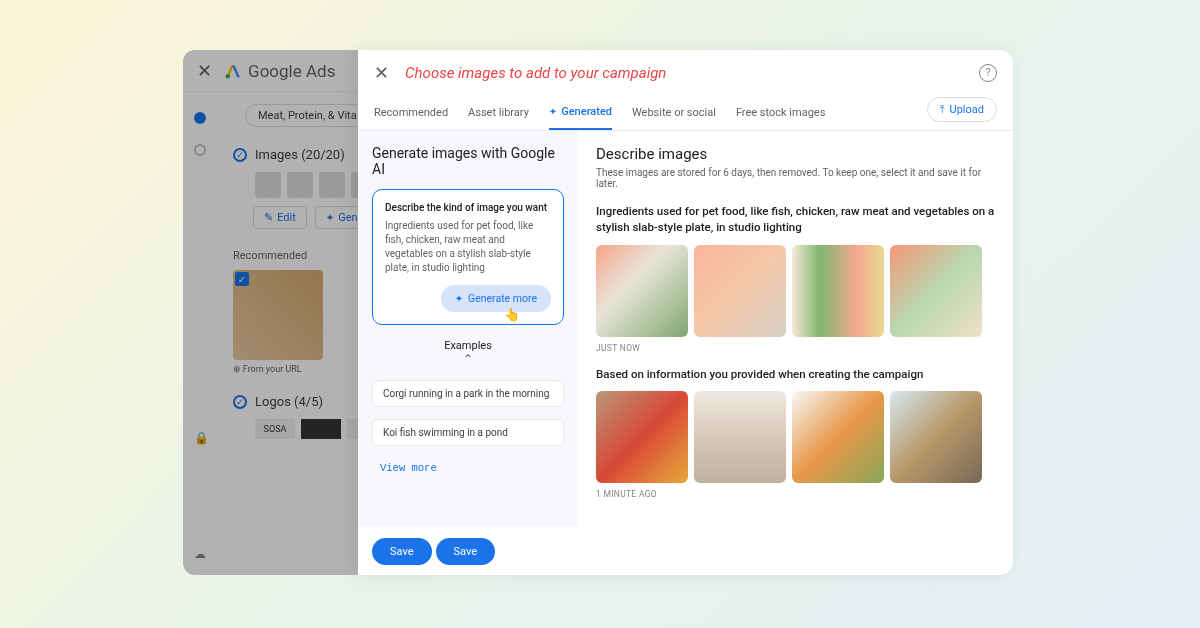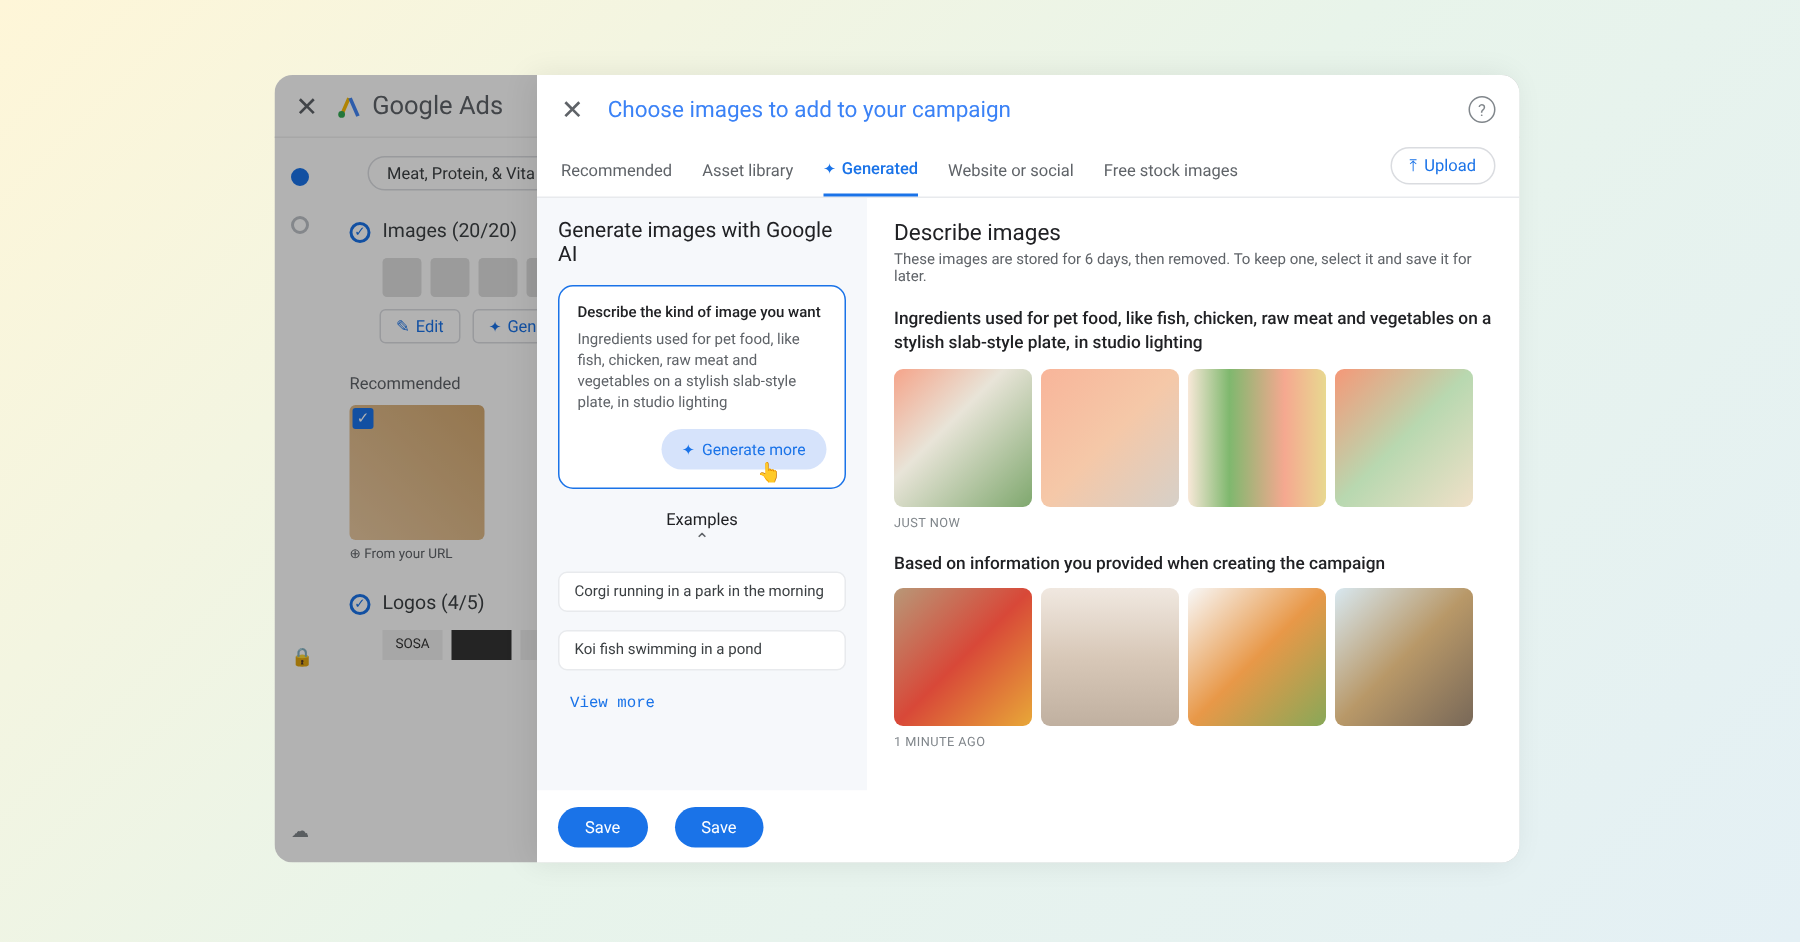--- a/index.html
+++ b/index.html
@@ -30,21 +30,21 @@
 .bg-sidebar { position: absolute; left: 0; top: 42px; bottom: 0; width: 34px; display: flex; flex-direction: column; align-items: center; padding-top: 20px; gap: 20px;}
 .bg-side-icon { width: 12px; height: 12px; border: 2px solid #1a73e8; border-radius: 50%; }
 .bg-side-icon.empty { border-color: #bdc1c6; }
 .bg-lock { font-size: 12px; color: #80868b; position:absolute; bottom: 130px; left: 11px;}
 .bg-cloud { font-size: 12px; color: #80868b; position:absolute; bottom: 14px; left: 11px; }
 
 
 .modal { position: absolute; left: 358px; top: 50px; width: 655px; height: 525px; background: #fff; border-radius: 0 12px 12px 0; box-shadow: -4px 0 20px rgba(0,0,0,0.08); display: flex; flex-direction: column; z-index: 10; }
 .modal-header { display: flex; align-items: center; padding: 12px 16px; gap: 16px; }
 .modal-close { font-size: 18px; color: #5f6368; cursor: pointer; }
-.modal-title { font-size: 15px; color: #3b82f6; flex: 1; }
+.modal-title { font-size: 15px; color: #ef4444; flex: 1; font-style: italic; }
 .modal-help { width: 18px; height: 18px; border: 1.5px solid #80868b; border-radius: 50%; display: flex; align-items: center; justify-content: center; font-size: 11px; color: #80868b; cursor: pointer; }
 
 .tabs { display: flex; align-items: center; padding: 0 16px; border-bottom: 1px solid #e8eaed; gap: 20px; font-size: 11px; }
 .tab { padding: 10px 0; color: #5f6368; cursor: pointer; }
 .tab.active { color: #1a73e8; border-bottom: 2px solid #1a73e8; font-weight: 500; display: flex; align-items: center; gap: 4px; }
 .sparkle { color: #1a73e8; font-size: 10px; }
 .upload-btn { margin-left: auto; border: 1px solid #dadce0; border-radius: 16px; padding: 5px 12px; color: #1a73e8; font-size: 11px; display: flex; align-items: center; gap: 5px; cursor: pointer; margin-bottom: 6px;}
 
 .modal-body { flex: 1; display: flex; overflow: hidden; }
 
@@ -63,21 +63,21 @@
 
 .right-panel { flex: 1; padding: 14px 18px; overflow-y: auto; }
 .gen-images-title { font-size: 15px; color: #202124; margin-bottom: 4px; }
 .gen-images-sub { font-size: 10px; color: #5f6368; margin-bottom: 14px; }
 .prompt-echo { font-size: 11.5px; color: #202124; font-weight: 500; margin-bottom: 10px; line-height: 1.4; }
 .img-row { display: flex; gap: 6px; margin-bottom: 6px; }
 .gen-img { width: 92px; height: 92px; border-radius: 6px; background: #ddd; cursor: pointer; }
 .timestamp { font-size: 8.5px; color: #80868b; text-transform: uppercase; letter-spacing: 0.3px; margin-bottom: 14px; }
 .sub-heading { font-size: 11.5px; color: #202124; font-weight: 500; margin-bottom: 10px; }
 
-.modal-footer { padding: 10px 14px; display: flex; gap: 18px; border-top: 1px solid transparent; }
+.modal-footer { padding: 10px 14px; display: flex; gap: 4px; border-top: 1px solid transparent; }
 .save-btn { background: #1a73e8; color: #fff; border: none; border-radius: 16px; padding: 7px 18px; font-size: 11px; cursor: pointer; }
 
 
 .food1 { background: linear-gradient(135deg,#f5a48a 0%,#e8e4d8 40%,#7fa86e 100%); }
 .food2 { background: linear-gradient(135deg,#f8b59a,#f5c8a8,#d6d0c8); }
 .food3 { background: linear-gradient(90deg,#f8e8d8 0%,#7fb86e 30%,#f5a890 70%,#e8d890 100%); }
 .food4 { background: linear-gradient(135deg,#f59878,#b8d8b0,#f0e0c8); }
 .cat1 { background: linear-gradient(135deg,#b89878,#d84838,#e8a838); }
 .cat2 { background: linear-gradient(180deg,#f0e8e0,#d8c8b8,#c0b0a0); }
 .cat3 { background: linear-gradient(135deg,#f8f8f8,#e89848,#88a858); }

